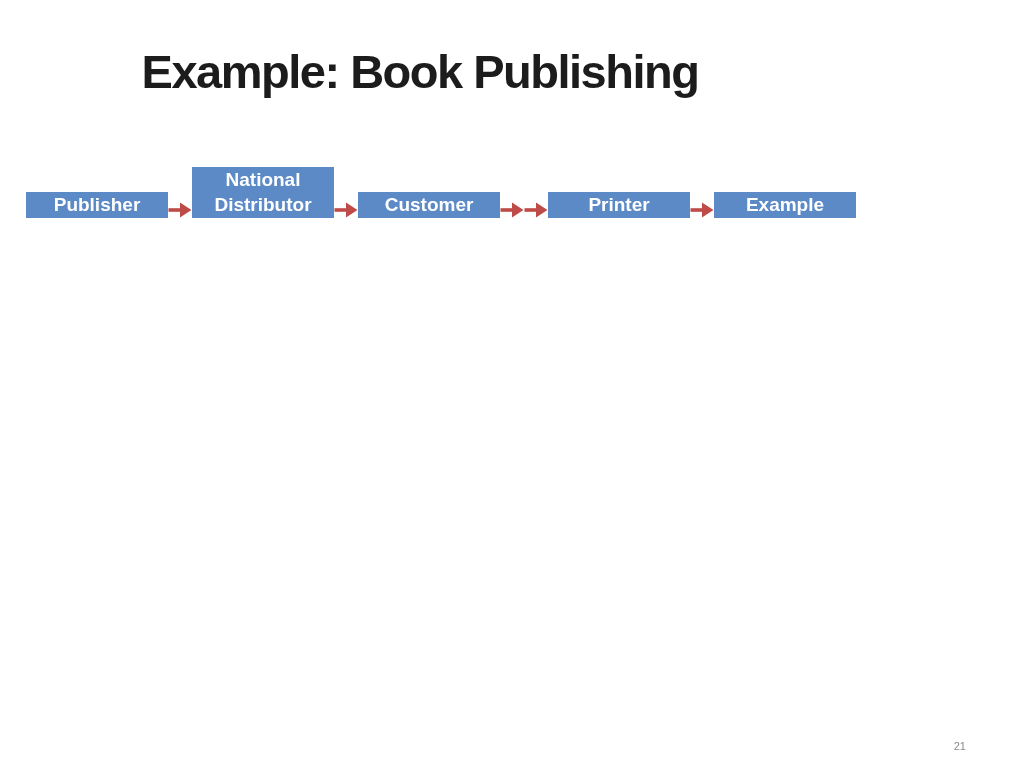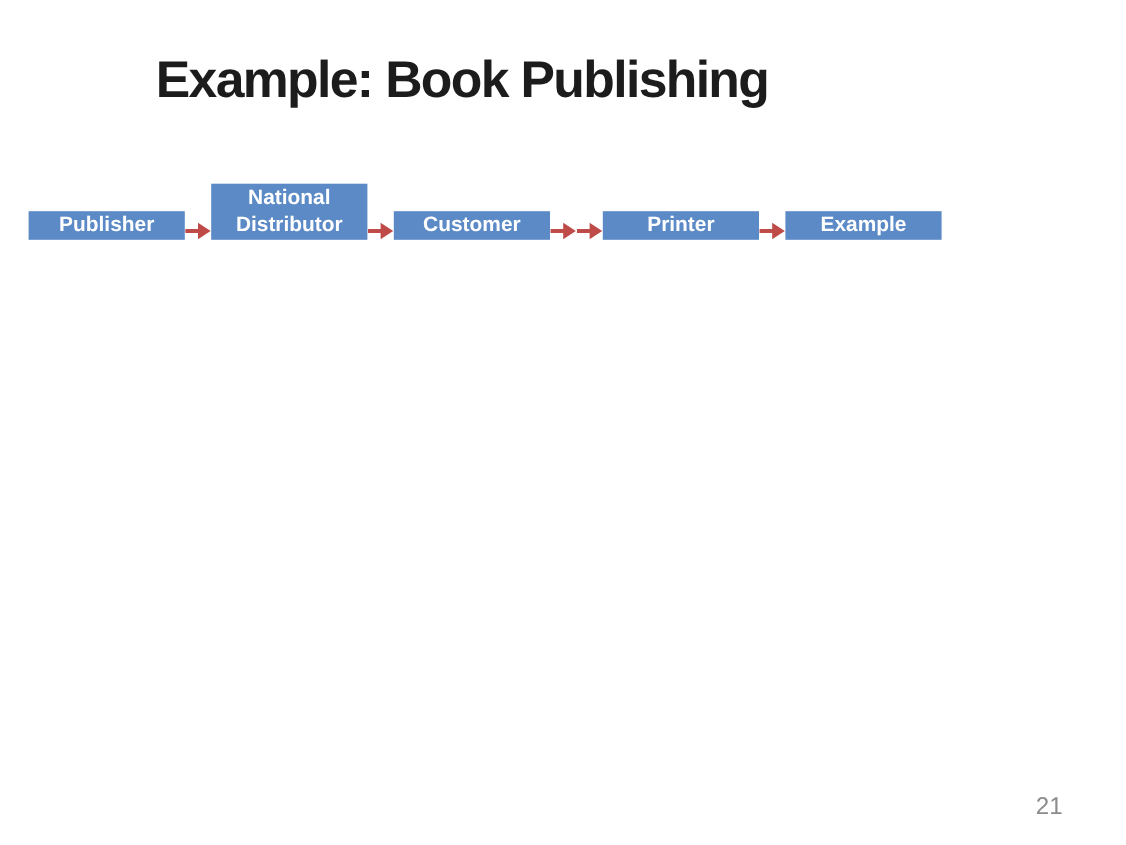--- a/index.html
+++ b/index.html
@@ -61,23 +61,23 @@
     display: flex;
     align-items: center;
     justify-content: center;
   }
   .arrow-cell svg {
     display: block;
     color: var(--arrow-color);
   }
   .page-number {
     position: absolute;
-    top: 720px;
+    top: 740px;
     right: 58px;
-    font-size: 22px;
+    font-size: 11px;
     color: var(--page-number-color);
   }
 </style>
 </head>
 <body>
 
 <h1 class="slide-title">Example: Book Publishing</h1>
 
 <div class="flow-row">
   <div class="flow-node">Publisher</div>

